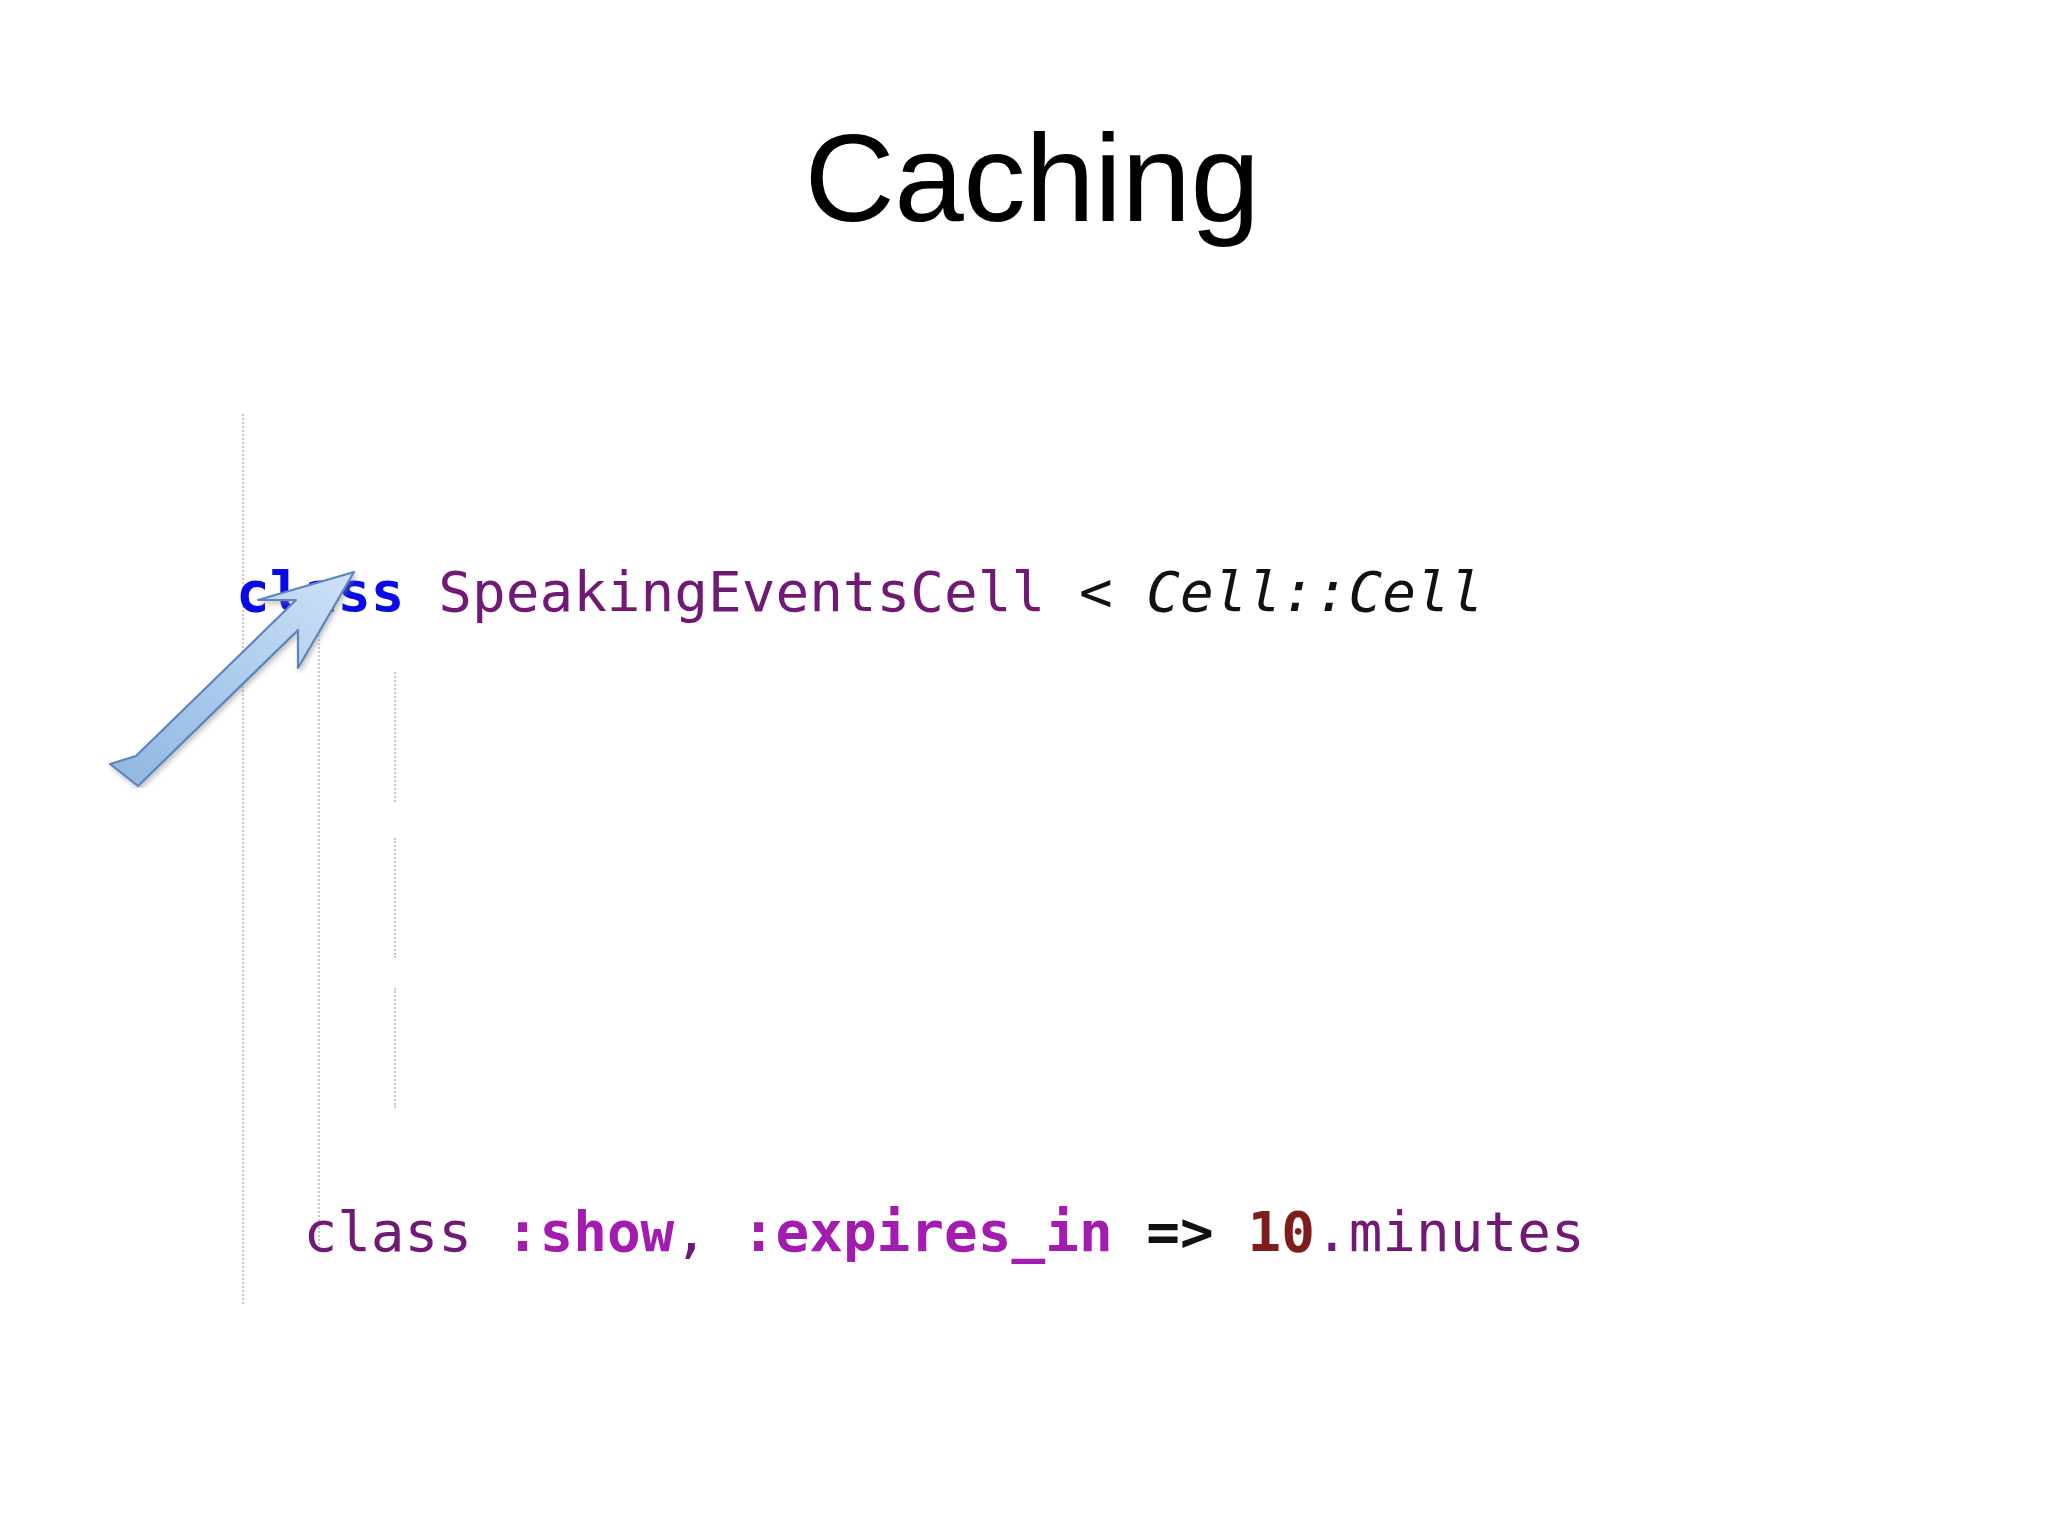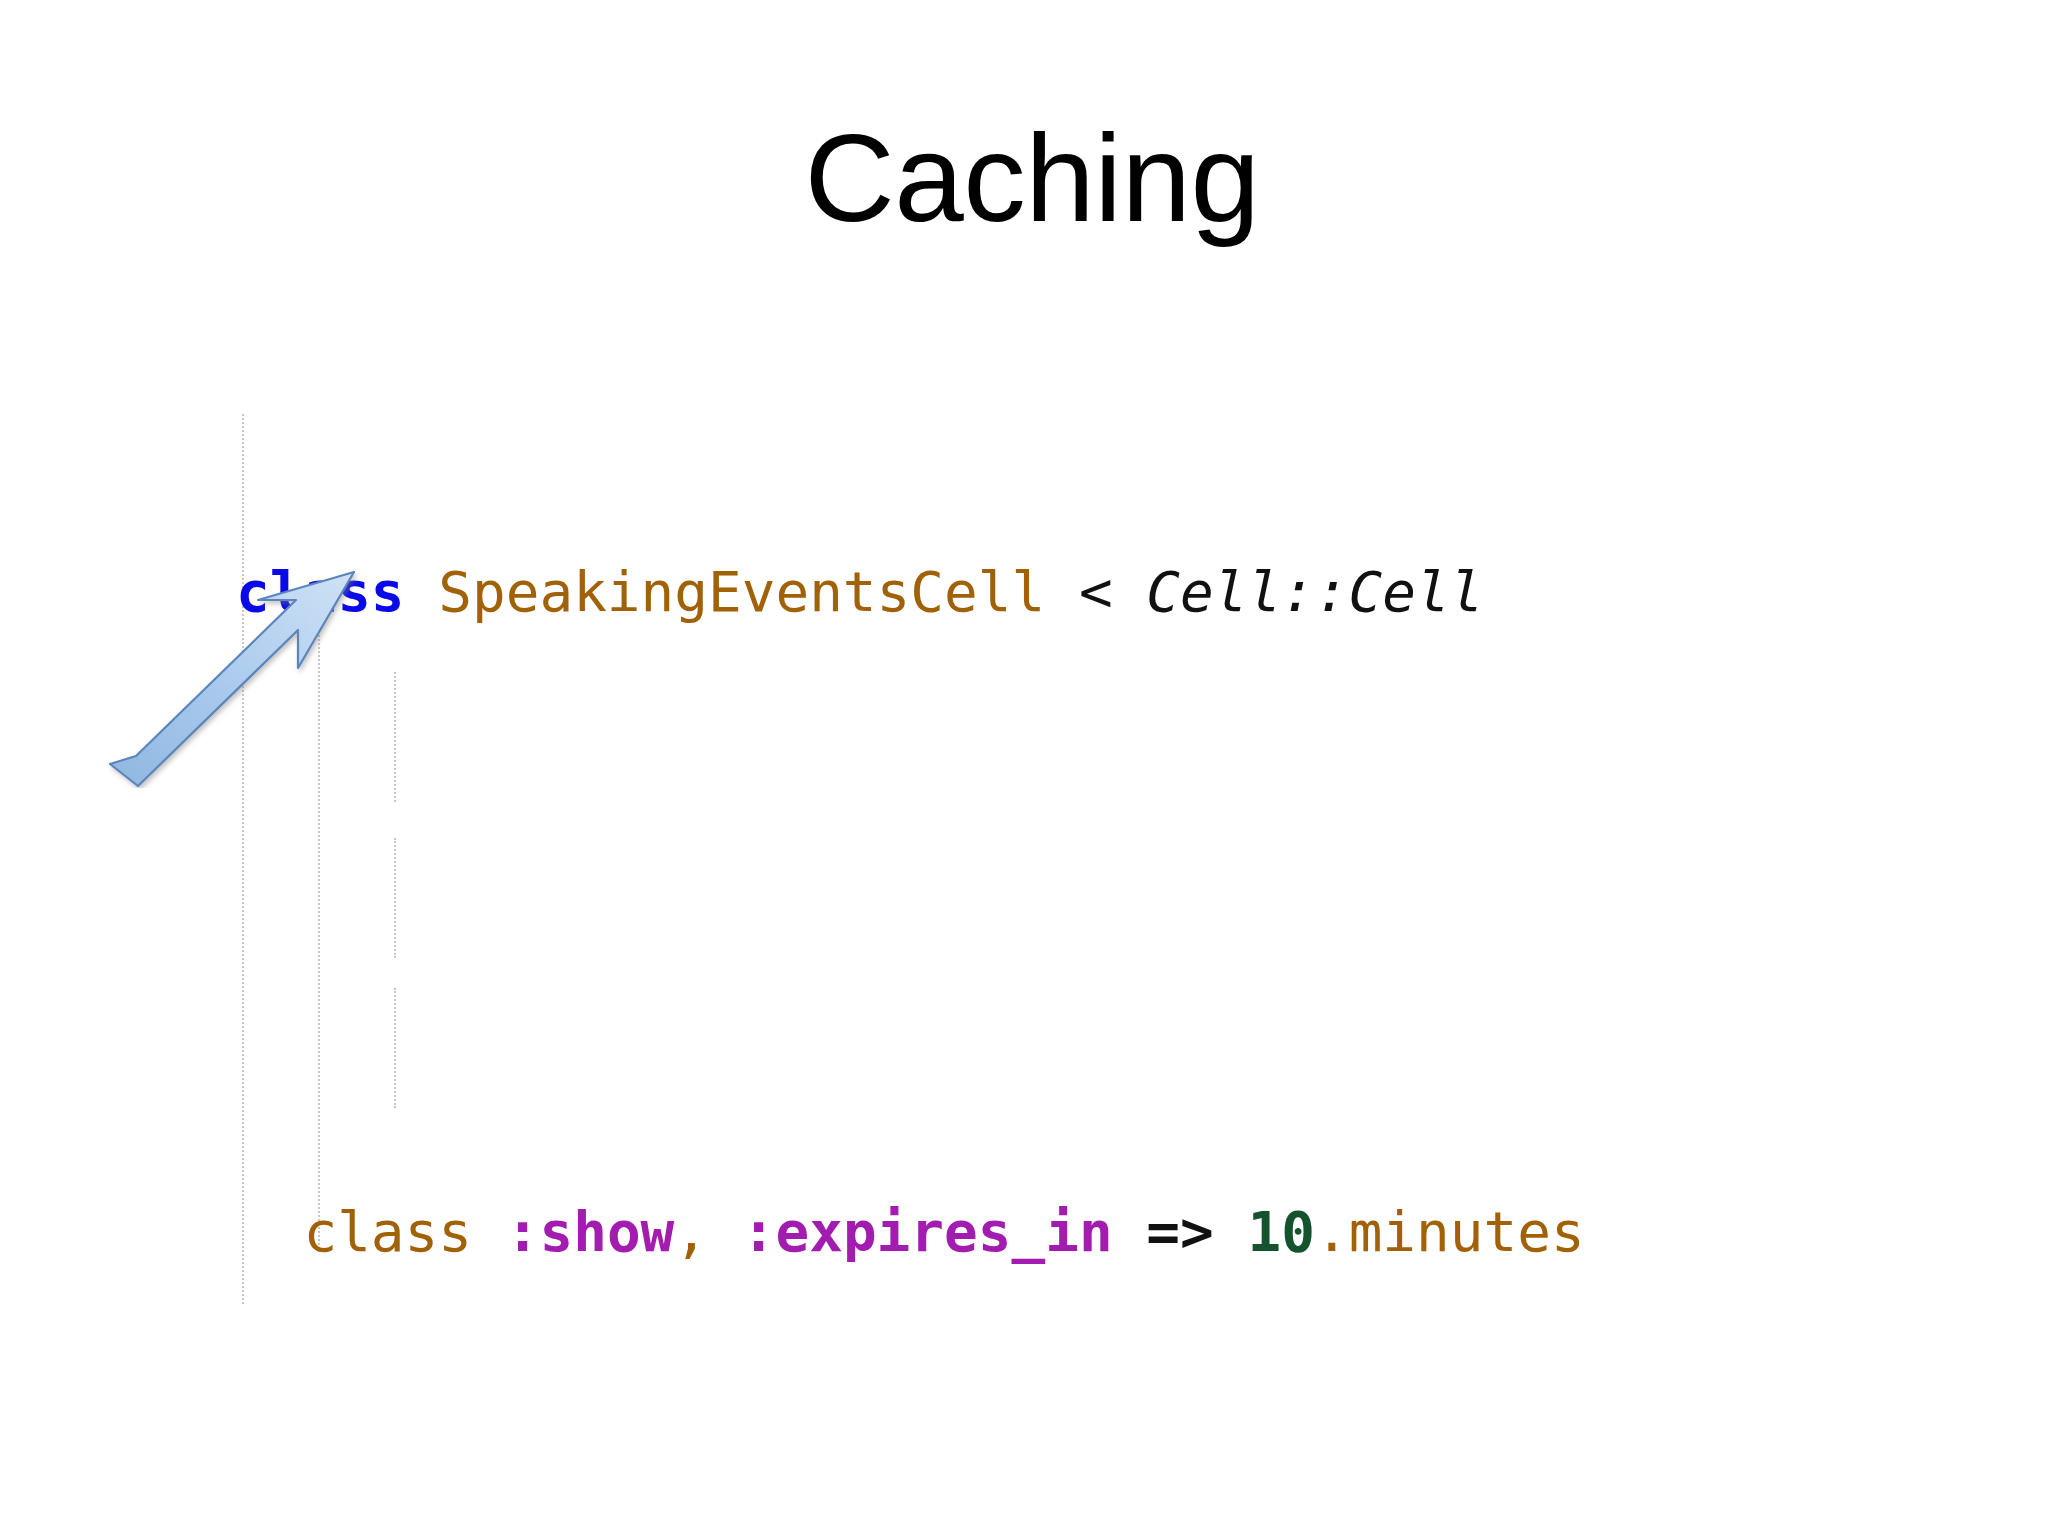--- a/index.html
+++ b/index.html
@@ -52,24 +52,24 @@
   }
   .code-line {
     height: 80px;
     white-space: pre;
     position: relative;
   }
   .code-line.blank { height: 80px; }
 
   
   .tok-kw       { color: #0a0ae8; font-weight: bold; }        
-  .tok-plain    { color: #a16207; font-weight: normal; }
+  .tok-plain    { color: #701a75; font-weight: normal; }
   .tok-italic   { color: #111111; font-style: italic; font-weight: normal; }
   .tok-sym      { color: #a21caf; font-weight: bold; }        
-  .tok-num      { color: #14532d; font-weight: bold; }      
+  .tok-num      { color: #7f1d1d; font-weight: bold; }      
   .tok-op       { color: #111111; font-weight: bold; }
 
   
   .guide {
     position: absolute;
     width: 0;
     border-left: 2px dotted #c7c7c7;
   }
   #guide-1 { left: 242px;  top: 414px;  height: 890px; }
   #guide-2 { left: 318px;  top: 592px;  height: 660px; }

